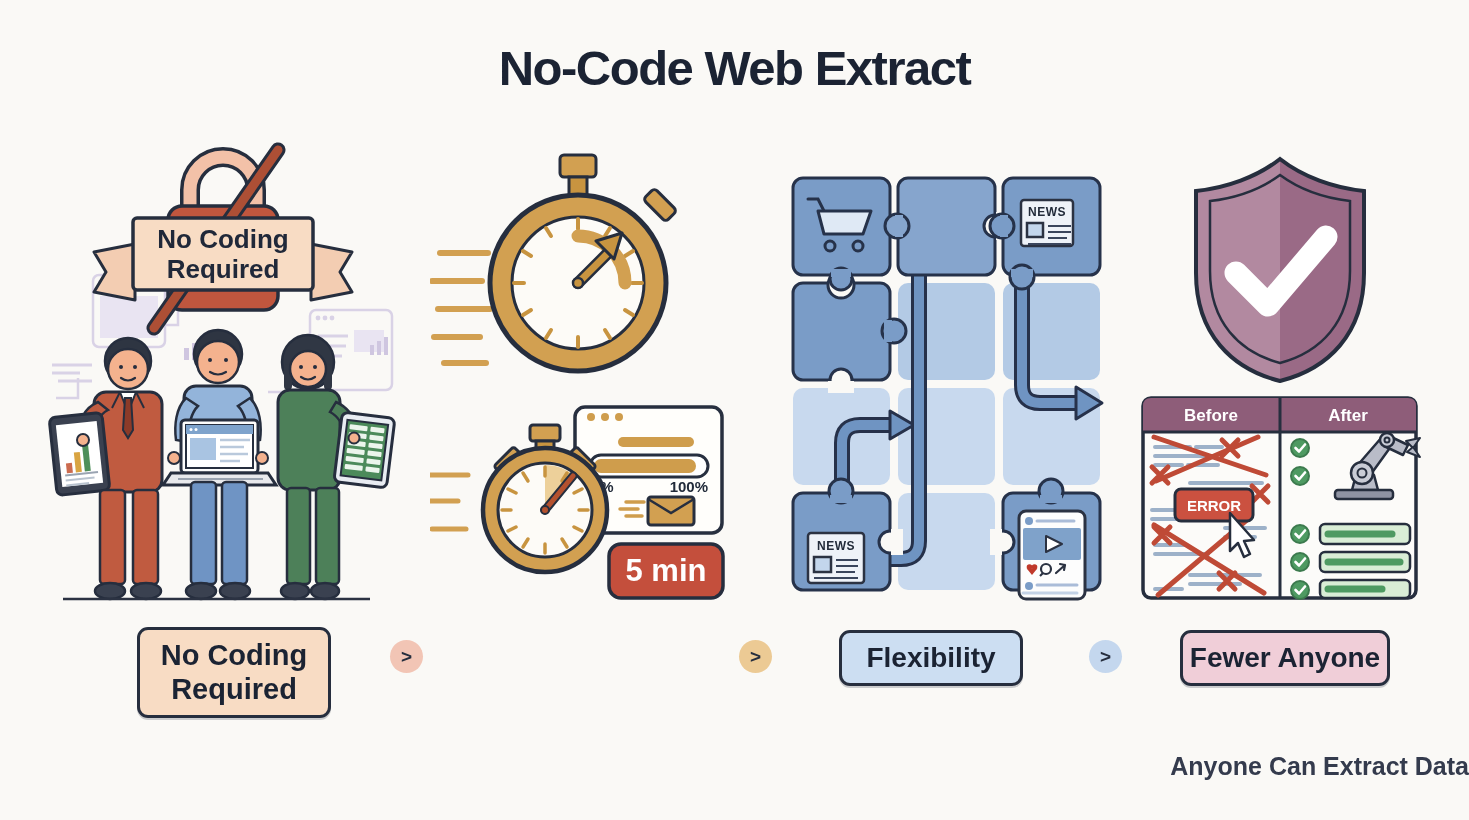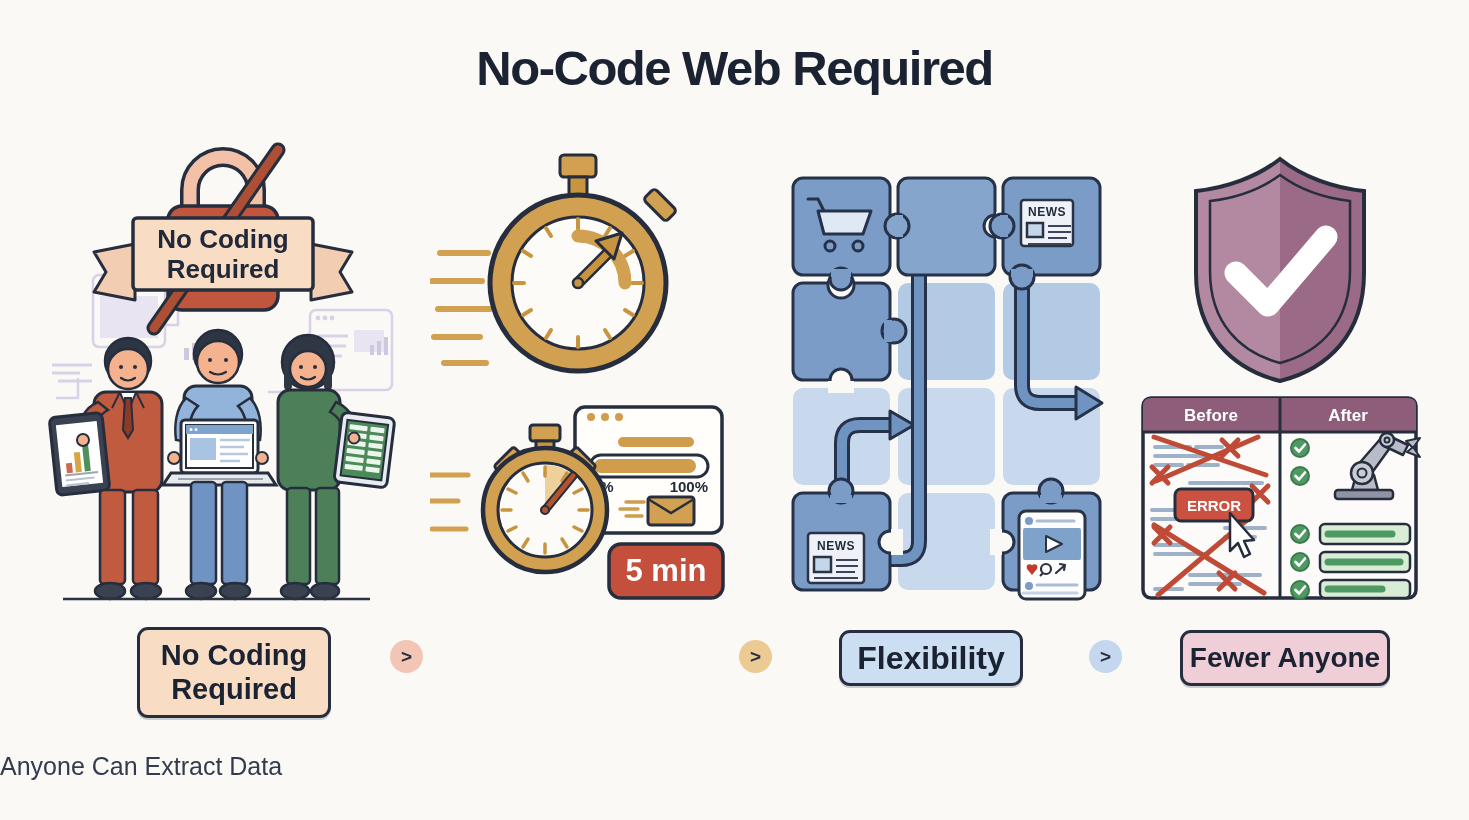--- a/index.html
+++ b/index.html
@@ -15,41 +15,41 @@
   .illus{position:absolute;}
   svg{font-family:"Liberation Sans",sans-serif;}
   .step-box{
     position:absolute;display:flex;flex-direction:column;align-items:center;justify-content:center;
     border:3px solid #262e3e;border-radius:11px;font-weight:800;color:#1b2333;
     text-align:center;line-height:1.15;box-shadow:0 2px 0 rgba(38,46,62,.22);
   }
   .step-box .l1,.step-box .l2{display:block;}
   #step1{left:137px;top:627px;width:188px;height:85px;font-size:29px;background:#f8dcc4;}
   #step2{left:516px;top:630px;width:130px;height:50px;font-size:28px;background:#f0d9a8;}
-  #step3{left:839px;top:630px;width:178px;height:50px;font-size:32px;background:#ccdef2;}
+  #step3{left:839px;top:630px;width:178px;height:50px;font-size:28px;background:#ccdef2;}
   #step4{left:1180px;top:630px;width:204px;height:50px;font-size:28px;background:#f0ced8;}
   .chev{
     position:absolute;width:33px;height:33px;border-radius:50%;
     display:flex;align-items:center;justify-content:center;
     font-size:19px;font-weight:800;color:#262e3e;
   }
   #chev1{left:390px;top:640px;background:#f2c5b5;}
   #chev2{left:739px;top:640px;background:#ecca94;}
   #chev3{left:1089px;top:640px;background:#c4d7ee;}
   .footer{
-    position:absolute;top:752px;left:0;width:100%;text-align:left;
-    font-size:25px;font-weight:400;color:#343b4d;
+    position:absolute;top:752px;left:0;width:100%;text-align:right;
+    font-size:25px;font-weight:700;color:#343b4d;
   }
 </style>
 </head>
 <body>
 
 <div class="canvas">
 
-  <h1 class="title">No-Code Web Required</h1>
+  <h1 class="title">No-Code Web Extract</h1>
 
   <svg class="illus" style="left:38px;top:140px;" width="360" height="480" viewBox="0 0 360 480">
 
     <g stroke="#d9d2e6" stroke-width="2.5" fill="none">
       <rect x="55" y="135" width="72" height="72" rx="6"></rect>
       <line x1="55" y1="149" x2="127" y2="149"></line>
       <rect x="62" y="156" width="58" height="42" fill="#e9e4f2" stroke="none"></rect>
       <circle cx="62" cy="142" r="2" fill="#d9d2e6" stroke="none"></circle>
         <circle cx="69" cy="142" r="2" fill="#d9d2e6" stroke="none"></circle>
       <line x1="14" y1="225" x2="54" y2="225" stroke-width="3"></line>

